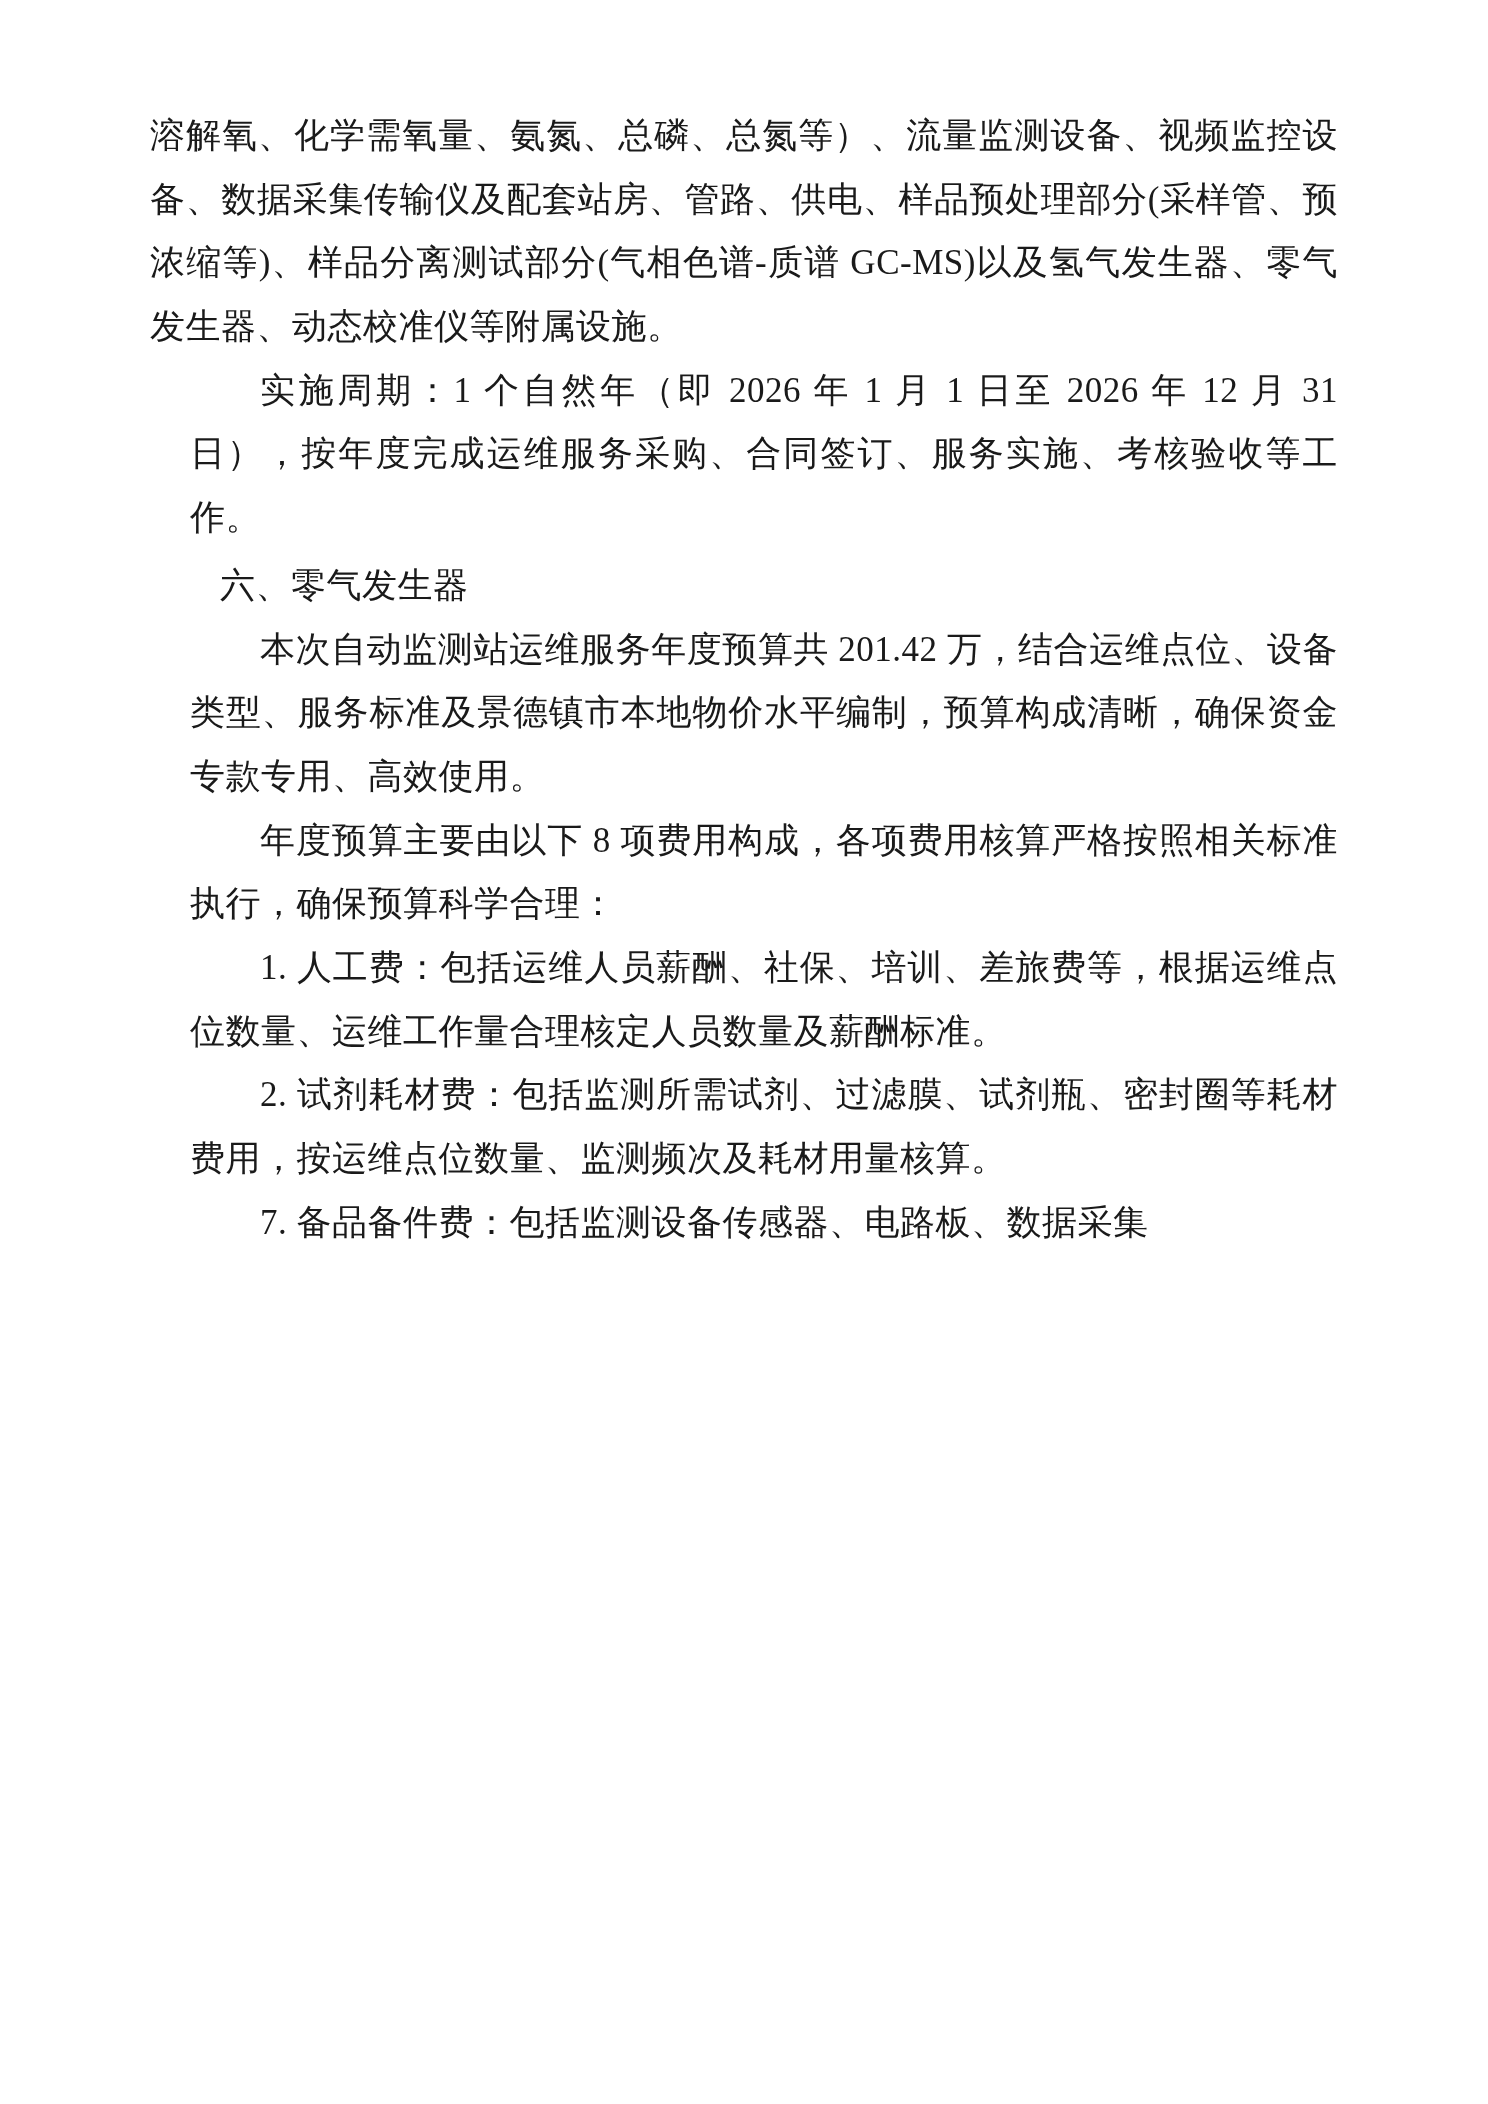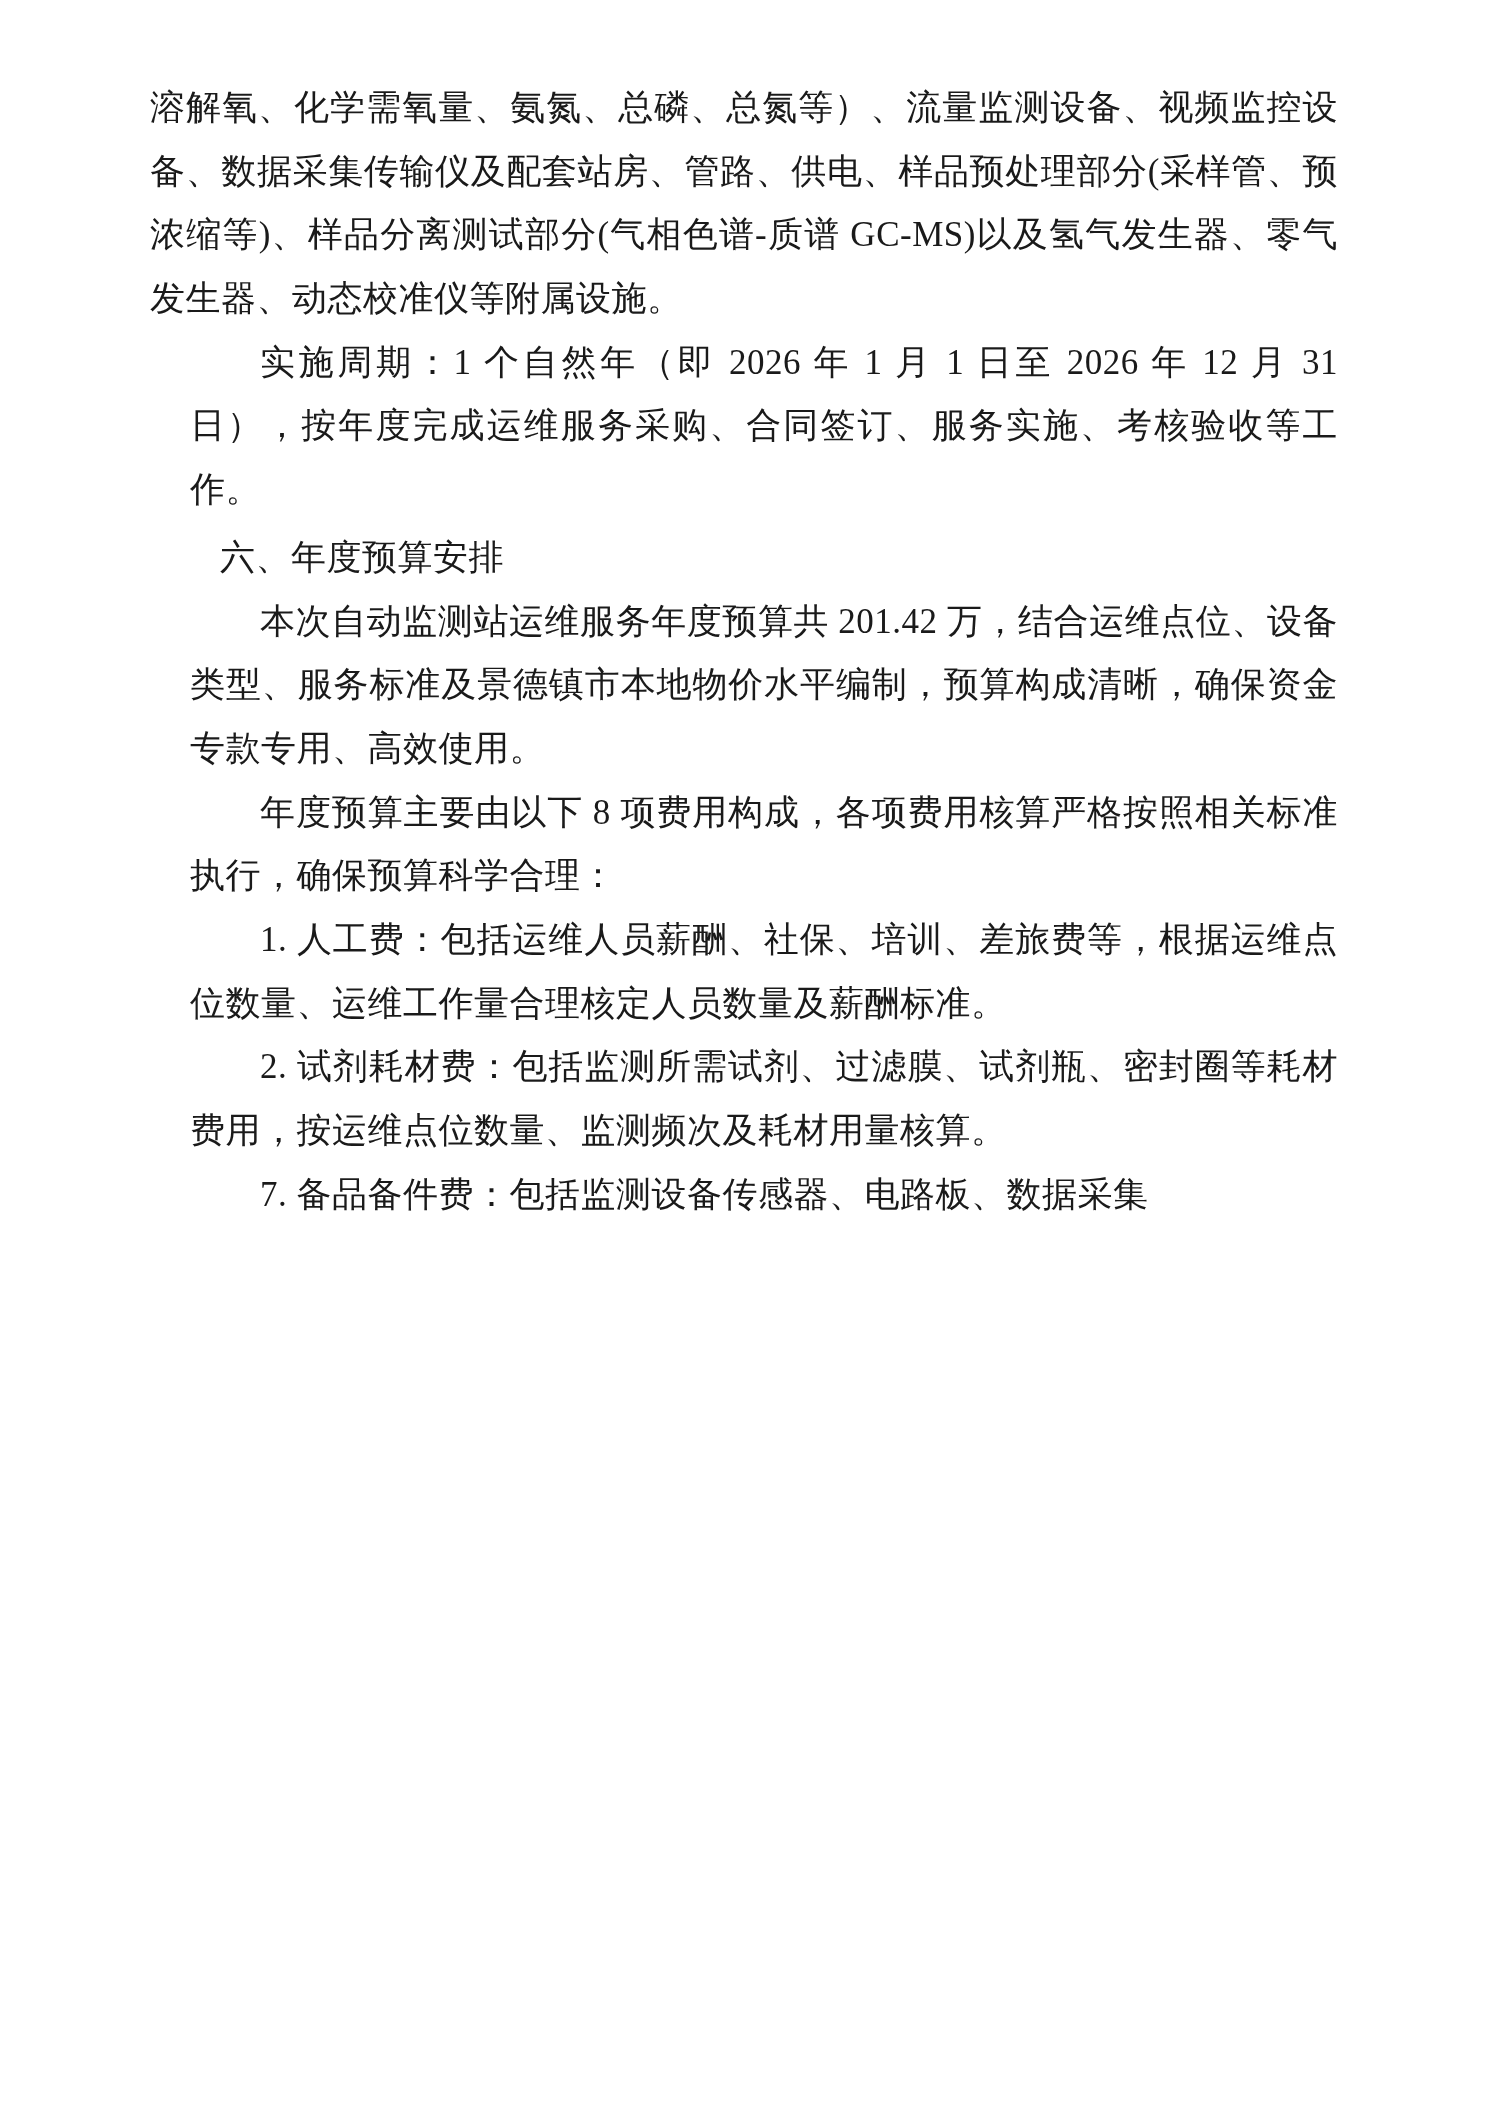--- a/index.html
+++ b/index.html
@@ -6,21 +6,21 @@
     margin: 0;
     padding: 0;
     background: #ffffff;
   }
   .page {
     position: relative;
     width: 1488px;
     height: 2104px;
     background: #ffffff;
     box-sizing: border-box;
-    padding: 76px 150px 120px 150px;
+    padding: 104px 150px 120px 150px;
     font-family: "Liberation Serif", "DejaVu Serif", serif;
     color: #1a1a1a;
   }
   .doc-body {
     font-size: 35px;
     line-height: 1.82;
     text-align: justify;
     text-justify: inter-ideograph;
     letter-spacing: 0.5px;
   }
@@ -40,21 +40,21 @@
 <body>
 
 <div class="page">
   <div class="doc-body">
 
     <p class="flow">溶解氧、化学需氧量、氨氮、总磷、总氮等）、流量监测设备、视频监控设备、数据采集传输仪及配套站房、管路、供电、样品预处理部分(采样管、预浓缩等)、样品分离测试部分(气相色谱-质谱 GC-MS)以及氢气发生器、零气发生器、动态校准仪等附属设施。</p>
 
 
     <p class="indent">实施周期：1 个自然年（即 2026 年 1 月 1 日至 2026 年 12 月 31 日），按年度完成运维服务采购、合同签订、服务实施、考核验收等工作。</p>
 
-    <p class="heading">六、年度预算安排</p>
+    <p class="heading">六、零气发生器</p>
 
     <p class="indent">本次自动监测站运维服务年度预算共 201.42 万，结合运维点位、设备类型、服务标准及景德镇市本地物价水平编制，预算构成清晰，确保资金专款专用、高效使用。</p>
 
     <p class="indent">年度预算主要由以下 8 项费用构成，各项费用核算严格按照相关标准执行，确保预算科学合理：</p>
 
     <p class="indent">1. 人工费：包括运维人员薪酬、社保、培训、差旅费等，根据运维点位数量、运维工作量合理核定人员数量及薪酬标准。</p>
 
     <p class="indent">2. 试剂耗材费：包括监测所需试剂、过滤膜、试剂瓶、密封圈等耗材费用，按运维点位数量、监测频次及耗材用量核算。</p>
 
     <p class="indent">7. 备品备件费：包括监测设备传感器、电路板、数据采集</p>

